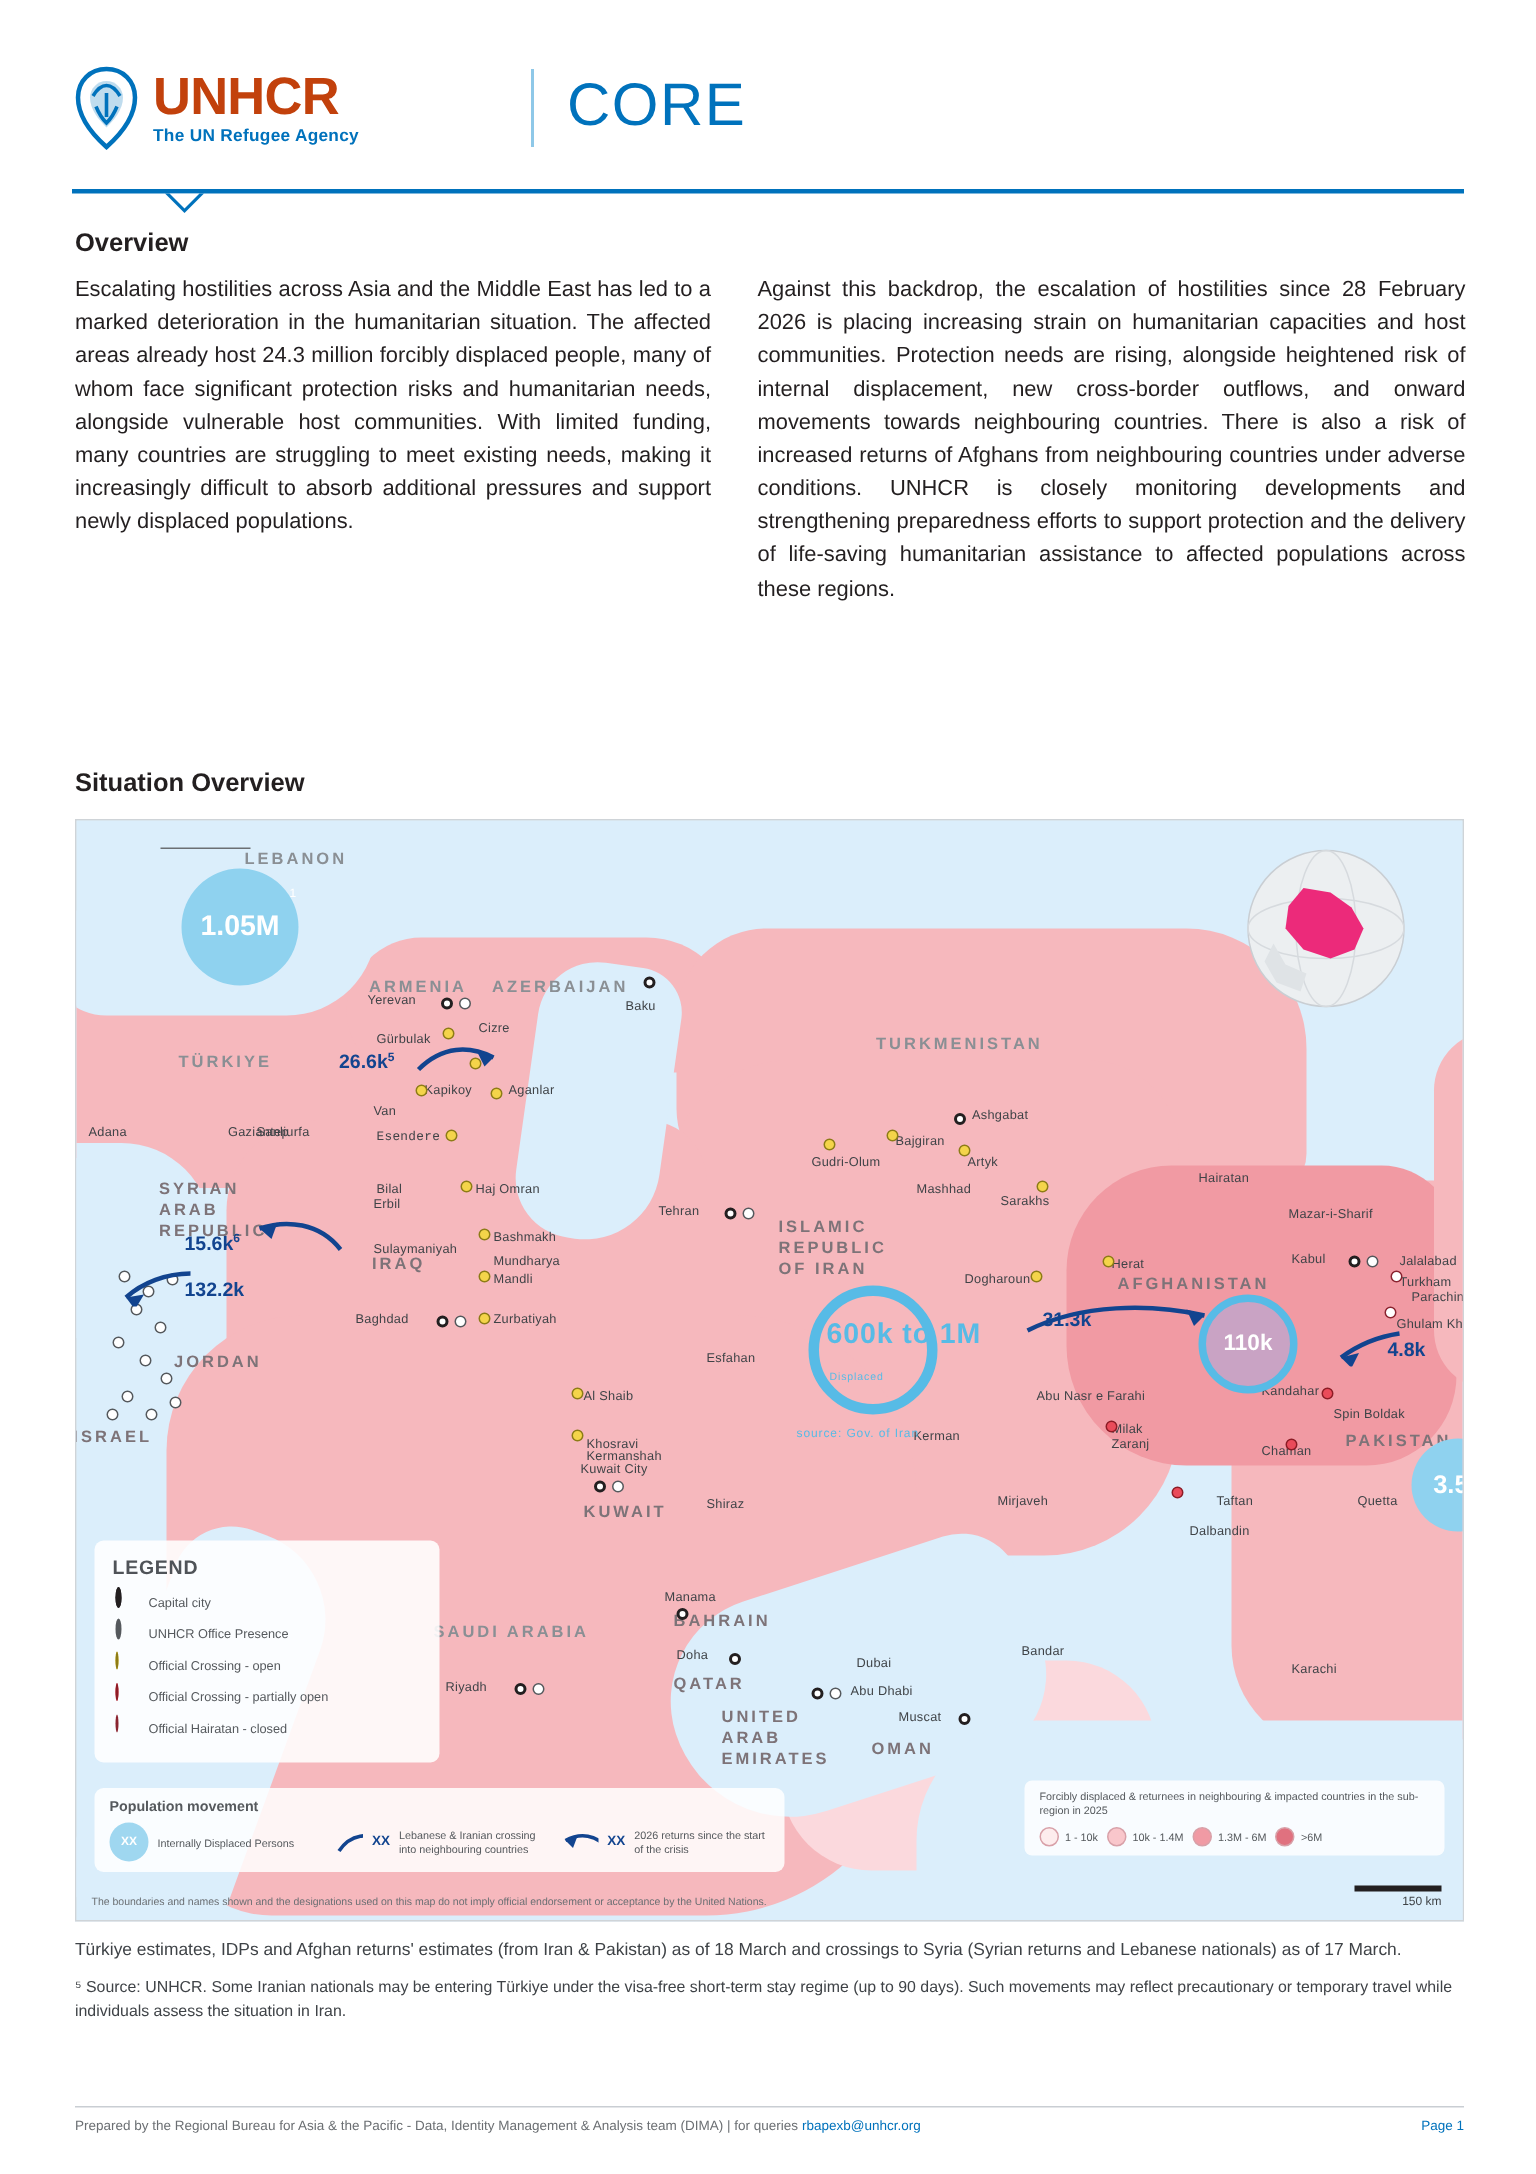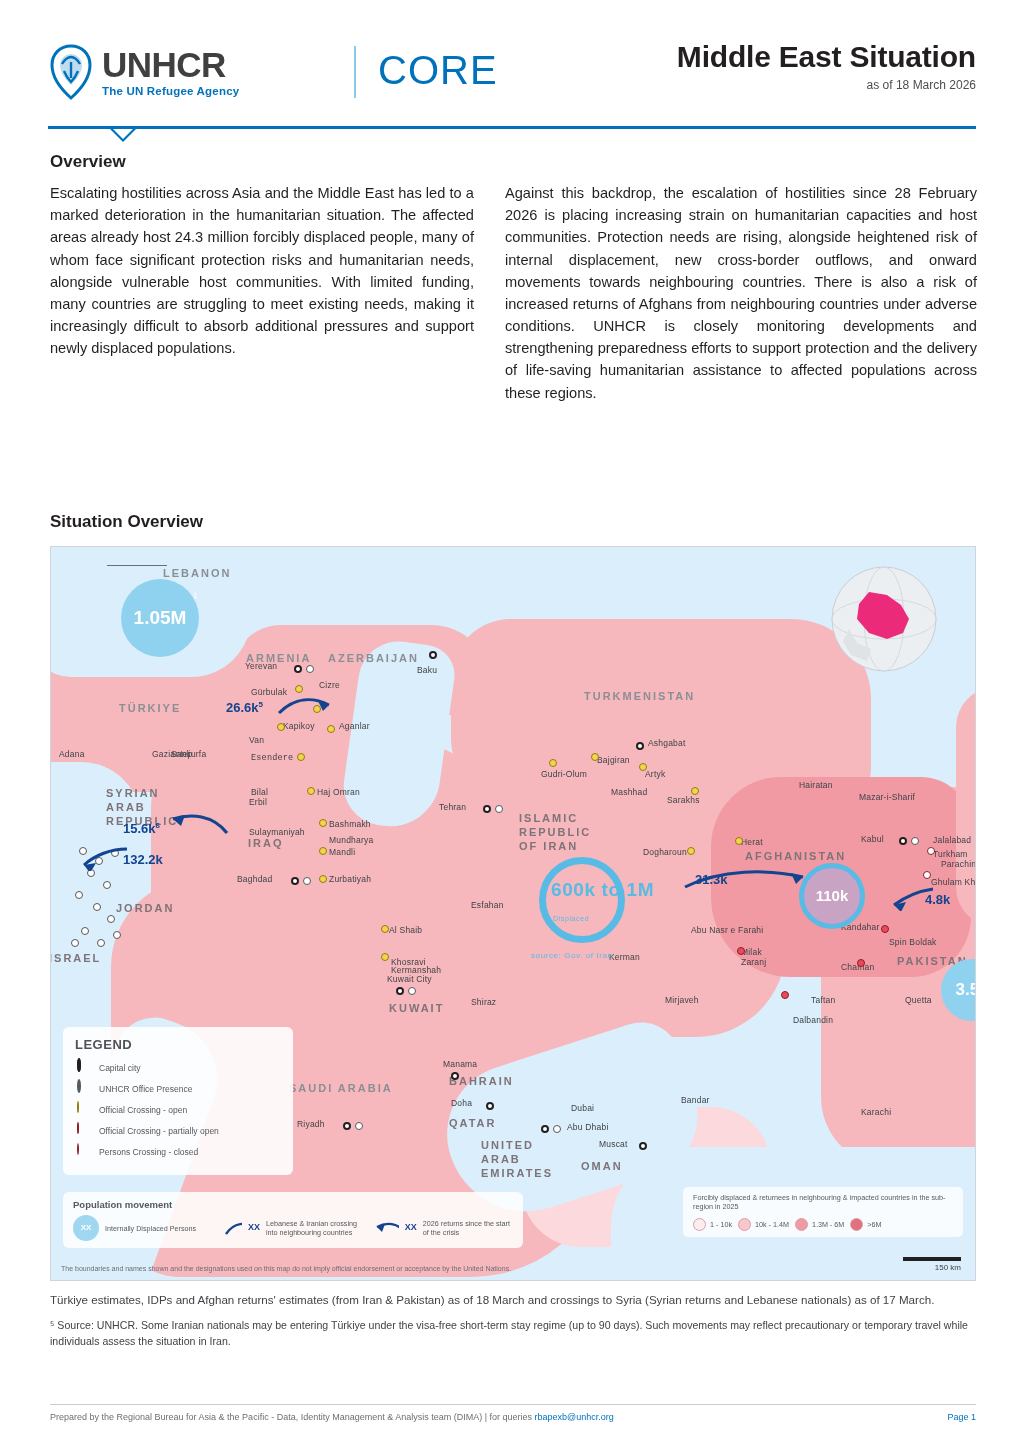--- a/index.html
+++ b/index.html
@@ -13,21 +13,21 @@
     overflow:hidden;
   }
   .page { position:relative; width:1024px; height:1449px; }
 
   
   .header { position:absolute; left:48px; top:40px; width:928px; height:82px; }
   .logo-wrap { position:absolute; left:0; top:4px; display:flex; align-items:center; }
   .unhcr-mark { width:46px; height:56px; position:relative; }
   .unhcr-mark svg { display:block; }
   .unhcr-text { margin-left:8px; }
-  .unhcr-name { font-size:35px; font-weight:bold; color:#404040; letter-spacing:-0.5px; line-height:1; }
+  .unhcr-name { font-size:35px; font-weight:bold; color:#c2410c; letter-spacing:-0.5px; line-height:1; }
   .unhcr-sub { font-size:11.5px; font-weight:bold; color:#0072bc; letter-spacing:0.2px; margin-top:3px; }
   .logo-div { position:absolute; left:306px; top:6px; width:2px; height:52px; background:#8ec8e8; }
   .core-text { position:absolute; left:330px; top:8px; font-size:40px; color:#0072bc; letter-spacing:1px; }
   .title-block { position:absolute; right:0; top:0; text-align:right; }
   .doc-title { font-size:30px; font-weight:bold; color:#231f20; letter-spacing:-0.2px; }
   .doc-date { font-size:12px; color:#4d4d4d; margin-top:4px; }
 
   .header-rule { position:absolute; left:48px; top:126px; width:928px; height:3px; background:#0072bc; }
   .header-notch { position:absolute; left:110px; top:129px; width:0; height:0;
       border-left:13px solid transparent; border-right:13px solid transparent; border-top:13px solid #0072bc; }
@@ -130,24 +130,20 @@
           <path d="M16 27 c2 5 4 8 7 11 3-3 5-6 7-11" fill="none" stroke="#0072bc" stroke-width="2.4"></path>
         </svg>
       </div>
       <div class="unhcr-text">
         <div class="unhcr-name">UNHCR</div>
         <div class="unhcr-sub">The UN Refugee Agency</div>
       </div>
     </div>
     <div class="logo-div"></div>
     <div class="core-text">CORE</div>
-    <div class="title-block">
-      <div class="doc-title">Middle East Situation</div>
-      <div class="doc-date">as of 18 March 2026</div>
-    </div>
   </div>
   <div class="header-rule"></div>
   <div class="header-notch"></div>
   <div class="header-notch-in"></div>
 
   <div class="sec-title" id="overview-title">Overview</div>
   <div class="col left">Escalating hostilities across Asia and the Middle East has led to a marked deterioration in the humanitarian situation. The affected areas already host 24.3 million forcibly displaced people, many of whom face significant protection risks and humanitarian needs, alongside vulnerable host communities. With limited funding, many countries are struggling to meet existing needs, making it increasingly difficult to absorb additional pressures and support newly displaced populations.</div>
   <div class="col right">Against this backdrop, the escalation of hostilities since 28 February 2026 is placing increasing strain on humanitarian capacities and host communities. Protection needs are rising, alongside heightened risk of internal displacement, new cross-border outflows, and onward movements towards neighbouring countries. There is also a risk of increased returns of Afghans from neighbouring countries under adverse conditions. UNHCR is closely monitoring developments and strengthening preparedness efforts to support protection and the delivery of life-saving humanitarian assistance to affected populations across these regions.</div>
 
   <div class="sec-title" id="situation-title">Situation Overview</div>
@@ -268,21 +264,21 @@
     <div class="lbl city" style="left:614px;top:448px;">Mirjaveh</div>
     <div class="lbl city" style="left:760px;top:448px;">Taftan</div>
     <div class="lbl city" style="left:854px;top:448px;">Quetta</div>
     <div class="lbl city" style="left:790px;top:415px;">Chaman</div>
     <div class="lbl city" style="left:742px;top:468px;">Dalbandin</div>
     <div class="lbl city" style="left:810px;top:560px;">Karachi</div>
     <div class="lbl city" style="left:882px;top:302px;">Turkham</div>
     <div class="lbl city" style="left:882px;top:288px;">Jalalabad</div>
     <div class="lbl city" style="left:890px;top:312px;">Parachinar</div>
     <div class="lbl city" style="left:880px;top:330px;">Ghulam Khan</div>
-    <div class="lbl city" style="left:760px;top:245px;padding-left:48px;">Mazar-i-Sharif</div>
+    <div class="lbl city" style="left:760px;top:257px;padding-left:48px;">Mazar-i-Sharif</div>
     <div class="lbl city" style="left:748px;top:233px;">Hairatan</div>
     <div class="lbl city" style="left:630px;top:548px;">Bandar</div>
     <div class="lbl city" style="left:790px;top:375px;">Kandahar</div>
     <div class="lbl city" style="left:838px;top:390px;">Spin Boldak</div>
     <div class="lbl city" style="left:690px;top:410px;">Zaranj</div>
     <div class="lbl city" style="left:200px;top:240px;">Bilal</div>
 
     <div class="xopen" style="left:244px;top:138px;"></div>
     <div class="xopen" style="left:262px;top:158px;"></div>
     <div class="xopen" style="left:226px;top:176px;"></div>
@@ -393,21 +389,21 @@
       <div class="legend-row">
         <span class="sym"><span class="sym-open"></span></span>
         <span>Official Crossing - open</span>
       </div>
       <div class="legend-row">
         <span class="sym"><span class="sym-part"></span></span>
         <span>Official Crossing - partially open</span>
       </div>
       <div class="legend-row">
         <span class="sym"><span class="sym-closed"></span></span>
-        <span>Persons Crossing - closed</span>
+        <span>Official Hairatan - closed</span>
       </div>
     </div>
 
     <div class="popmove">
       <h5>Population movement</h5>
       <div class="pm-items">
         <div class="pm-item">
           <span class="pm-circ">XX</span>
           <span>Internally Displaced Persons</span>
         </div>

